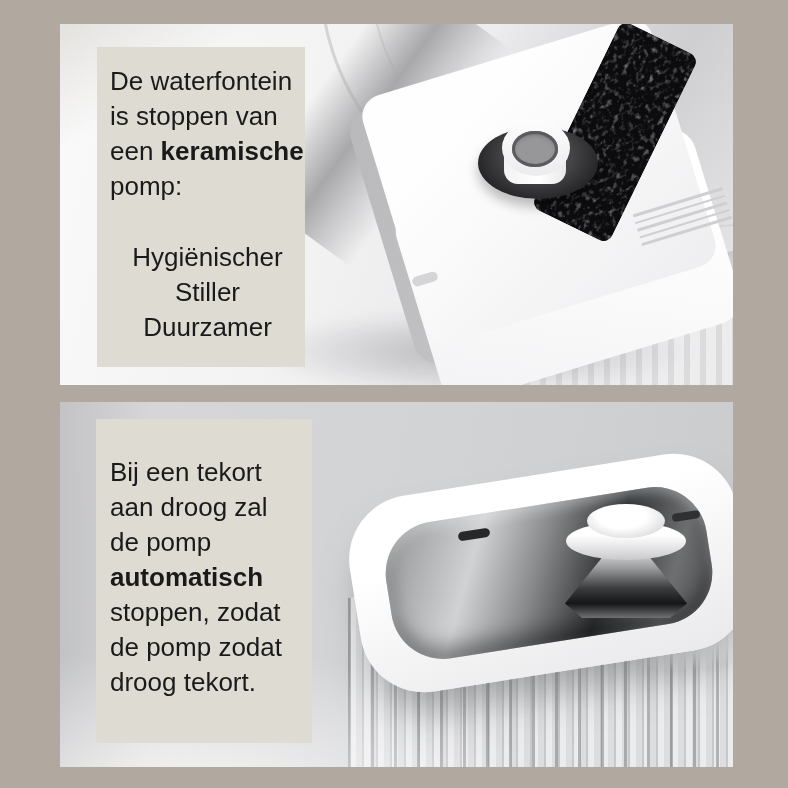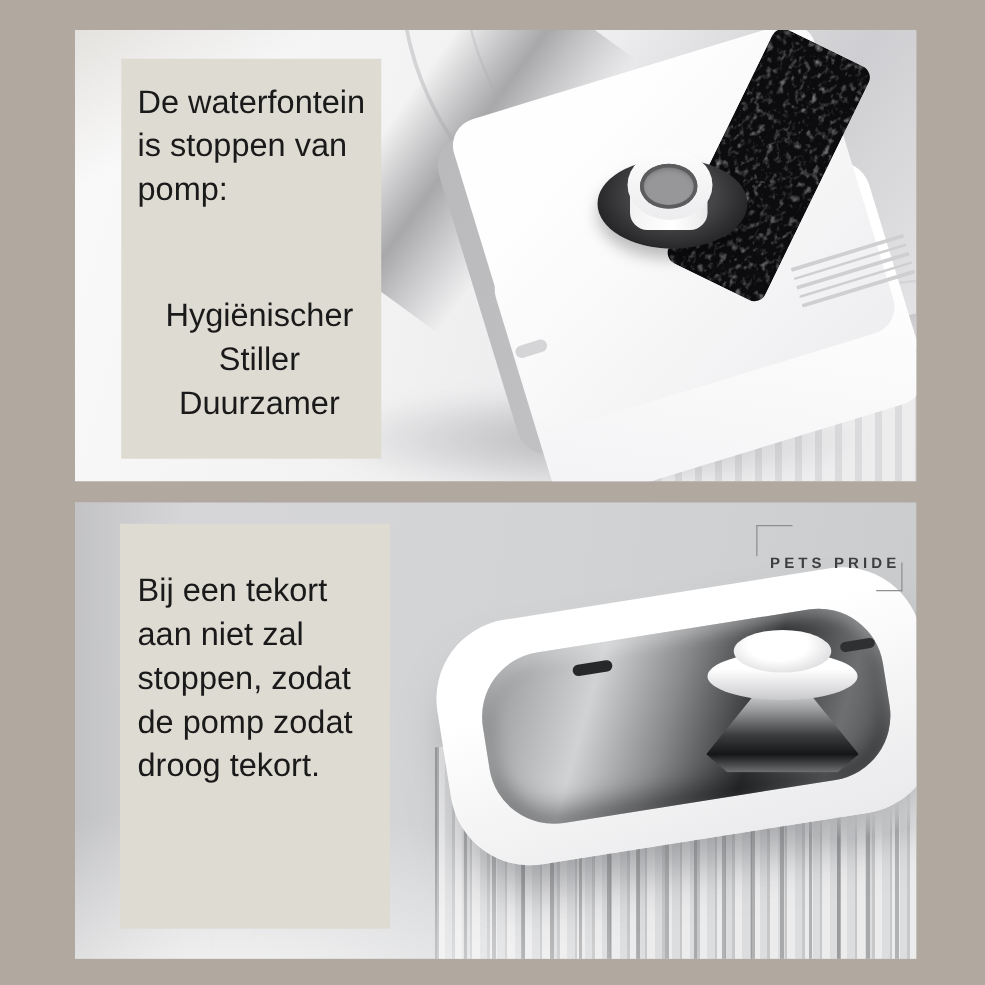--- a/index.html
+++ b/index.html
@@ -94,21 +94,21 @@
     border-left:1.5px solid #8e8e8e;border-top:1.5px solid #8e8e8e;}
   .bracket-br{position:absolute;left:96px;top:34px;width:20px;height:22px;
     border-right:1.5px solid #8e8e8e;border-bottom:1.5px solid #8e8e8e;}
   .brand-text{position:absolute;left:11px;top:27px;font-size:12px;font-weight:700;
     letter-spacing:3.3px;color:#3e3e3e;white-space:nowrap;}
   
   .callout{position:absolute;background:#dedbd3;font-size:26px;line-height:35px;color:#1a1a1a;}
   .callout .ln{white-space:nowrap;}
   .callout b{font-weight:700;}
   #callout-top{left:37px;top:23px;width:208px;height:320px;padding:17px 0 0 13px;box-sizing:border-box;}
-  #callout-top .benefits{margin-top:66px;text-align:center;margin-left:-13px;padding-left:13px;}
+  #callout-top .benefits{margin-top:36px;text-align:center;margin-left:-13px;padding-left:13px;}
   #callout-bottom{left:36px;top:17px;width:216px;height:324px;padding:36px 0 18px 14px;box-sizing:border-box;}
 </style>
 </head>
 <body>
 
 <div class="stage">
 
   <div class="panel" id="panel-top">
     <div class="corner-wedge"></div>
     <div class="tank-arc1"></div>
@@ -150,20 +150,21 @@
     </div>
 
     <div class="noz-dark"></div>
     <div class="noz-side"></div>
     <div class="noz-ring"></div>
     <div class="noz-hole"></div>
 
     <div class="callout" id="callout-top">
       <div class="ln">De waterfontein</div>
       <div class="ln">is stoppen van</div>
+      <div class="ln"><span>een </span><b>keramische</b></div>
       <div class="ln">pomp:</div>
       <div class="benefits">
         <div class="ln">Hygiënischer</div>
         <div class="ln">Stiller</div>
         <div class="ln">Duurzamer</div>
       </div>
     </div>
   </div>
 
   <div class="panel" id="panel-bottom">
@@ -171,28 +172,25 @@
     <div class="body-ribbed"></div>
     <div class="sweep-white"></div>
     <div class="rim"></div>
     <div class="tray"></div>
     <div class="slot-left"></div>
     <div class="slot-right"></div>
     <div class="spout-base"></div>
     <div class="spout-flange"></div>
     <div class="spout-dome"></div>
 
-    <div class="brand">
-      <div class="bracket-tl"></div>
-      <div class="brand-text">PETS PRIDE</div>
-      <div class="bracket-br"></div>
-    </div>
 
     <div class="callout" id="callout-bottom">
       <div class="ln">Bij een tekort</div>
-      <div class="ln">aan niet zal</div>
+      <div class="ln">aan droog zal</div>
+      <div class="ln">de pomp</div>
+      <div class="ln"><b>automatisch</b></div>
       <div class="ln">stoppen, zodat</div>
       <div class="ln">de pomp zodat</div>
       <div class="ln">droog tekort.</div>
     </div>
   </div>
 
 </div>
 
 </body></html>

